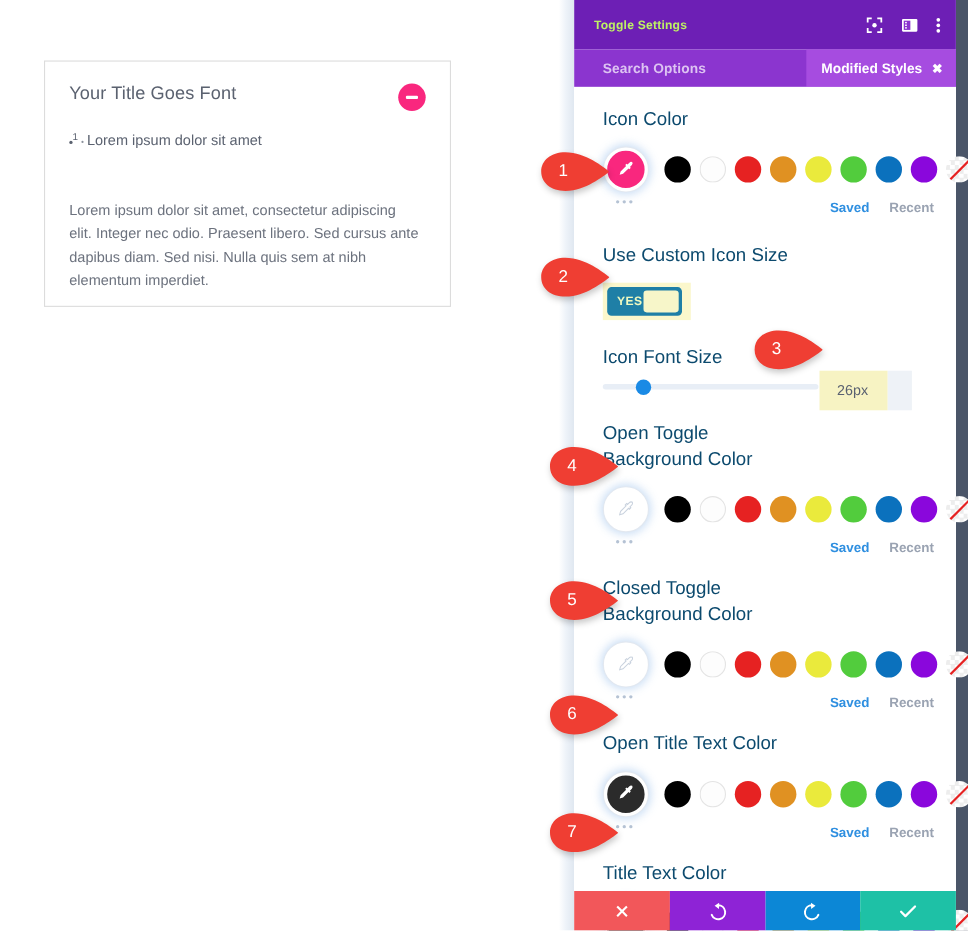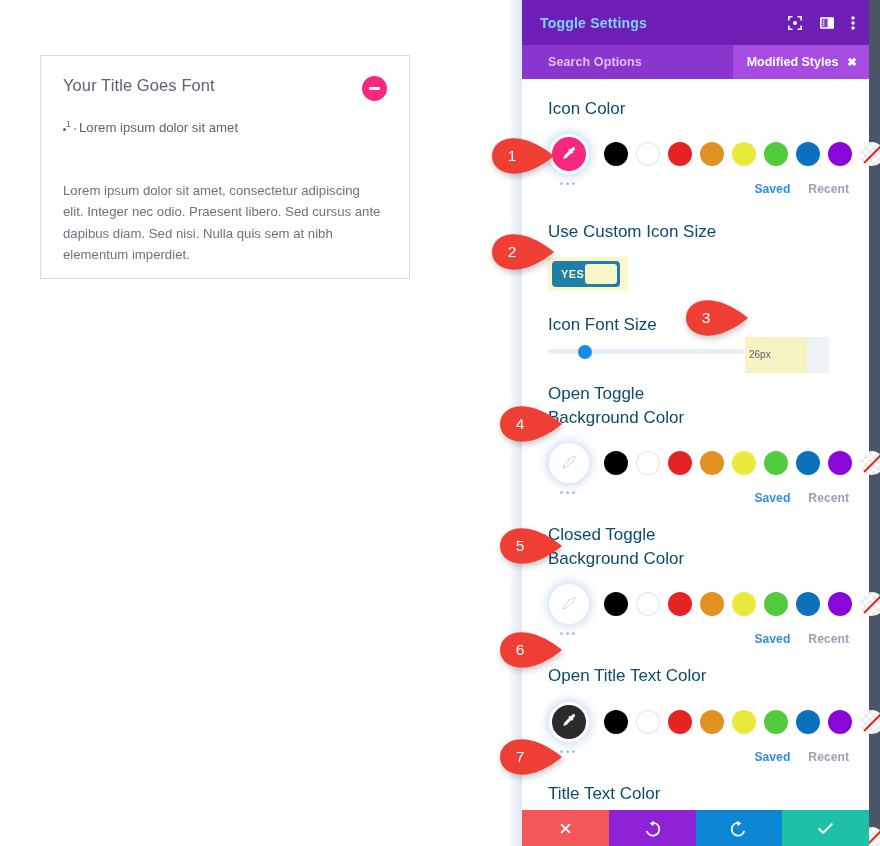--- a/index.html
+++ b/index.html
@@ -85,22 +85,22 @@
     background: #4a5568;
   }
 
   .panel-header {
     height: 45px;
     background: #6d1fb5;
     display: flex; align-items: center;
     padding: 0 14px 0 18px;
   }
   .panel-title {
-    color: #7dd3fc;
-    font-size: 14px;
+    color: #bef264;
+    font-size: 11px;
     font-weight: bold;
     flex: 1;
     letter-spacing: .2px;
   }
   .hdr-icons { display: flex; align-items: center; gap: 16px; }
   .hdr-ico { cursor: pointer; line-height: 0; }
 
   .panel-search {
     height: 34px;
     background: #8b35cf;
@@ -248,22 +248,22 @@
   }
   .size-input {
     position: absolute; right: 20px; top: 0;
     display: flex; align-items: stretch;
     height: 36px;
   }
   .size-val {
     background: #f7f3c3;
     width: 62px;
     display: flex; align-items: center;
-    padding-left: 4px;
-    font-size: 10px; color: #596070;
+    padding-left: 16px;
+    font-size: 13px; color: #596070;
   }
   .size-unitbox { width: 22px; background: #eef2f7; }
 
   
   .callout {
     position: absolute;
     width: 66px; height: 40px;
     filter: drop-shadow(1px 3px 3px rgba(0,0,0,.22));
   }
   .callout svg { display: block; }

